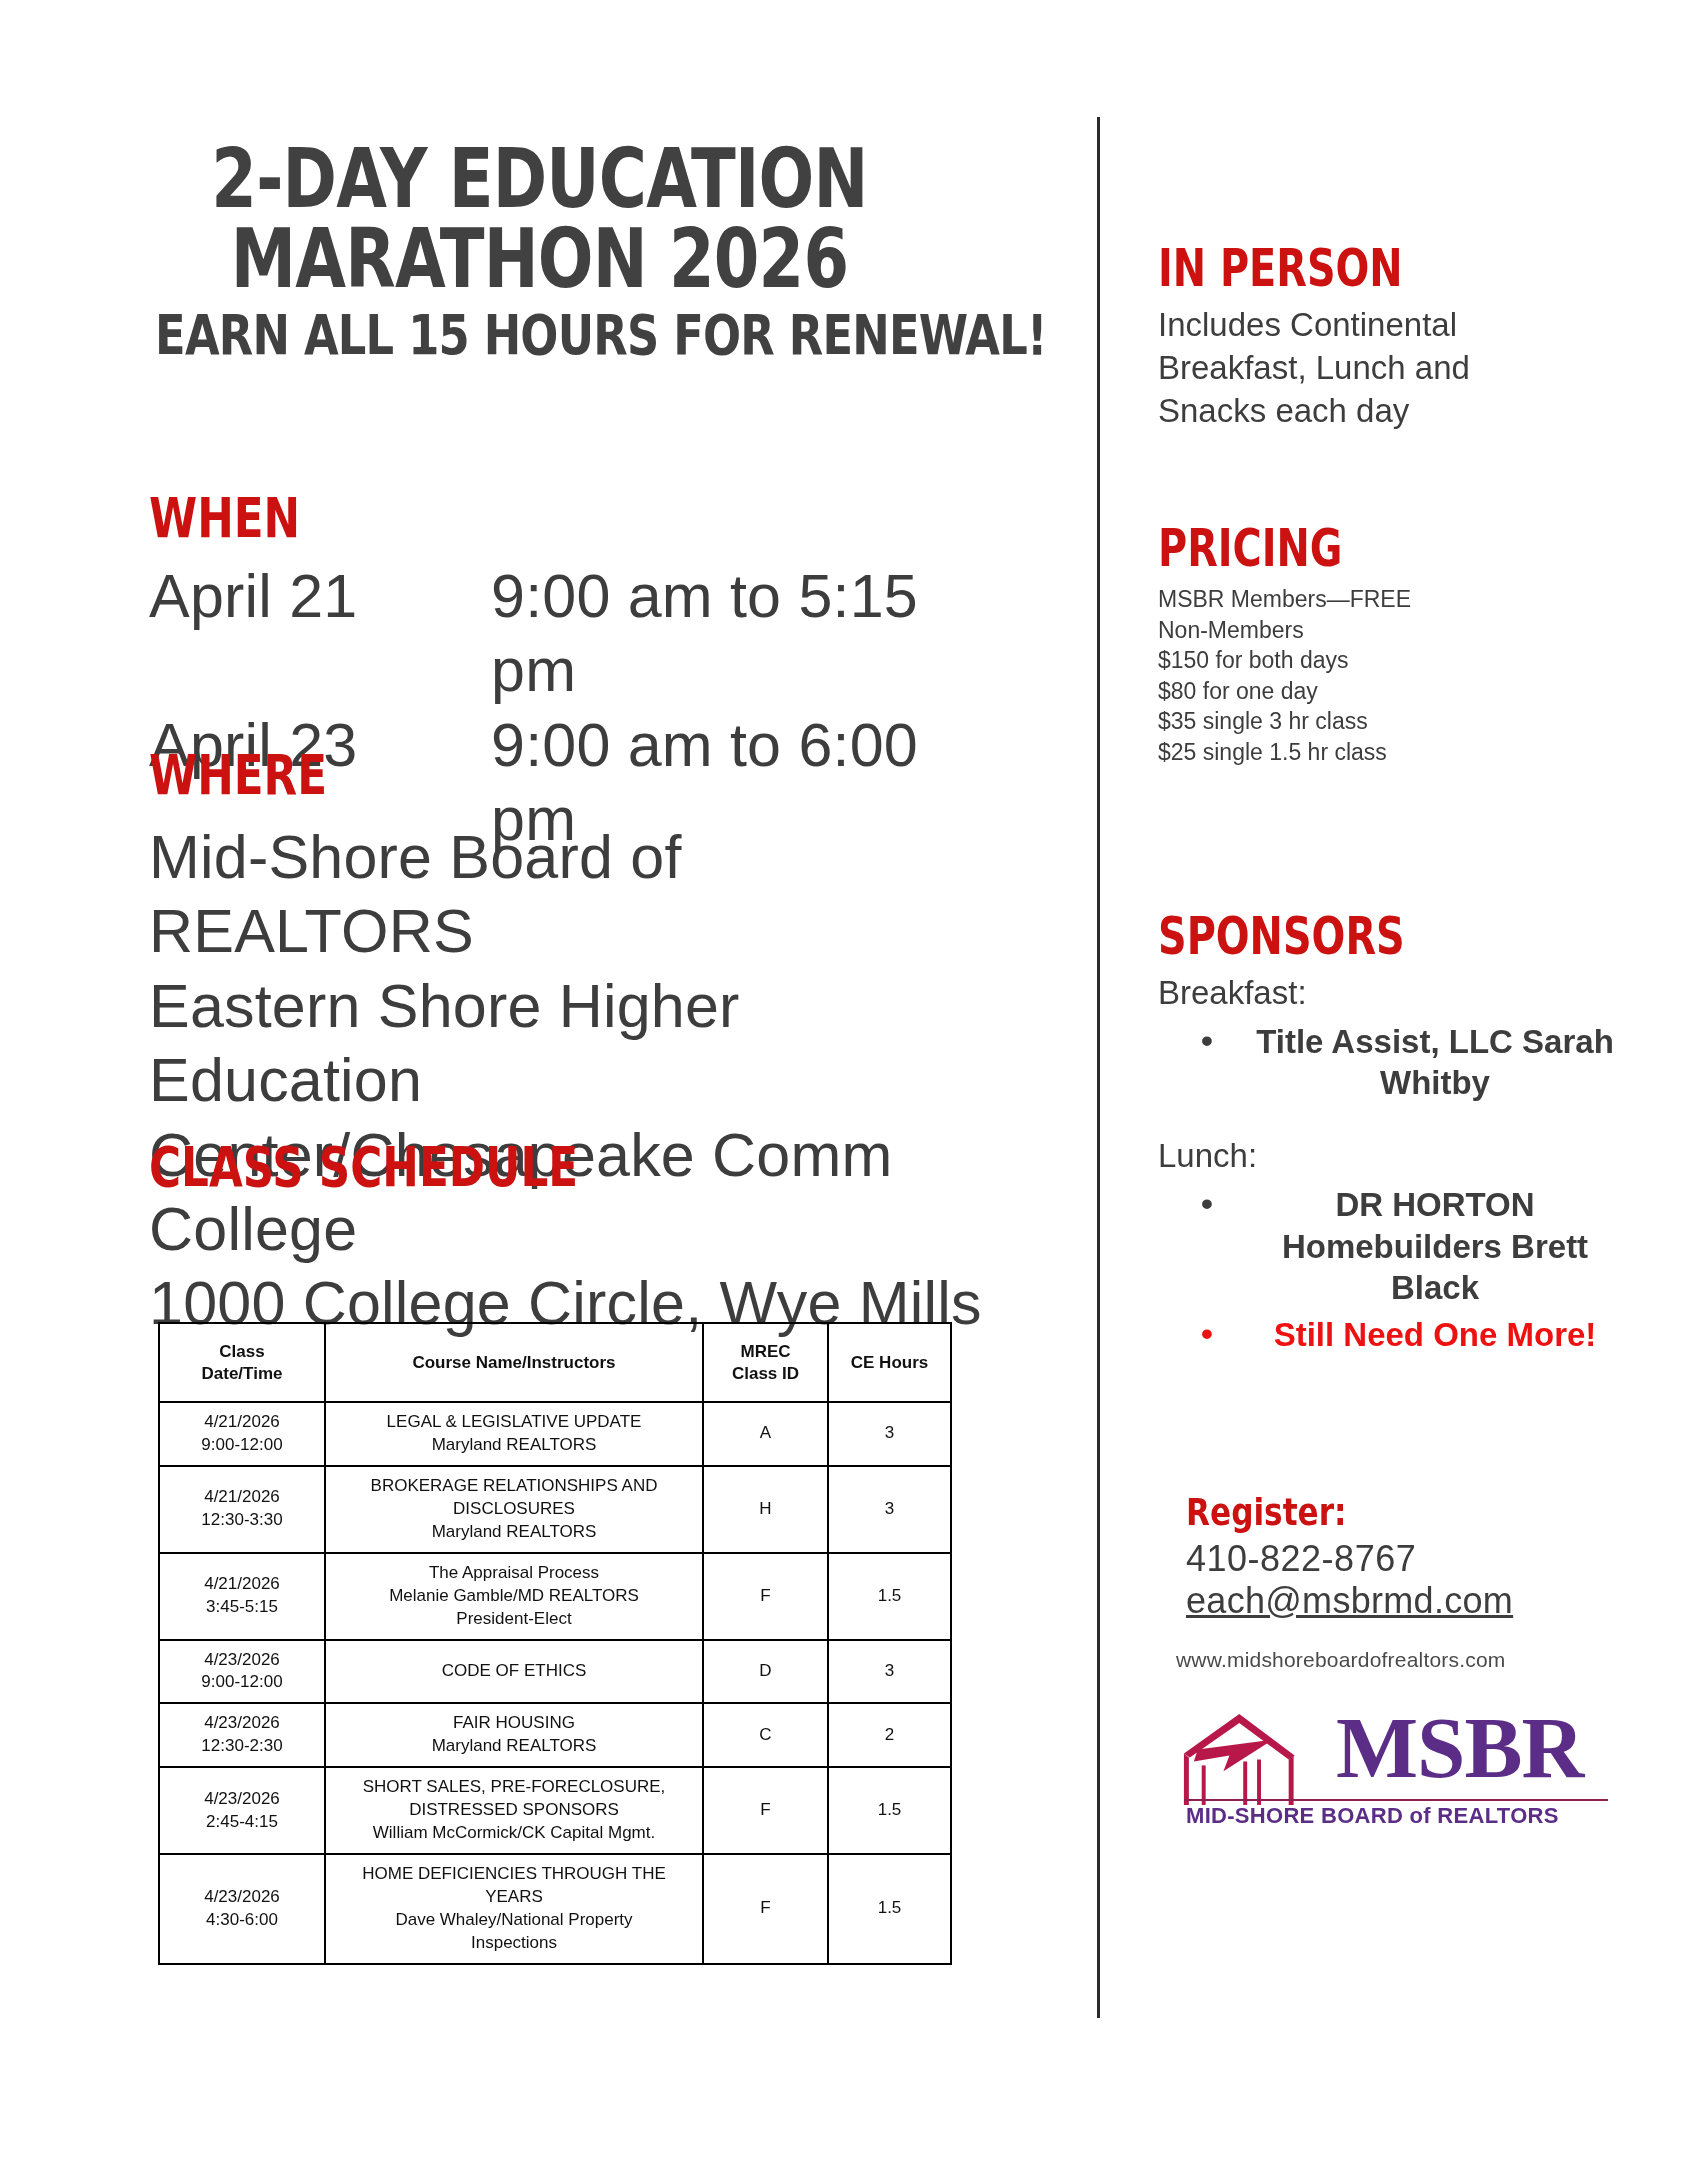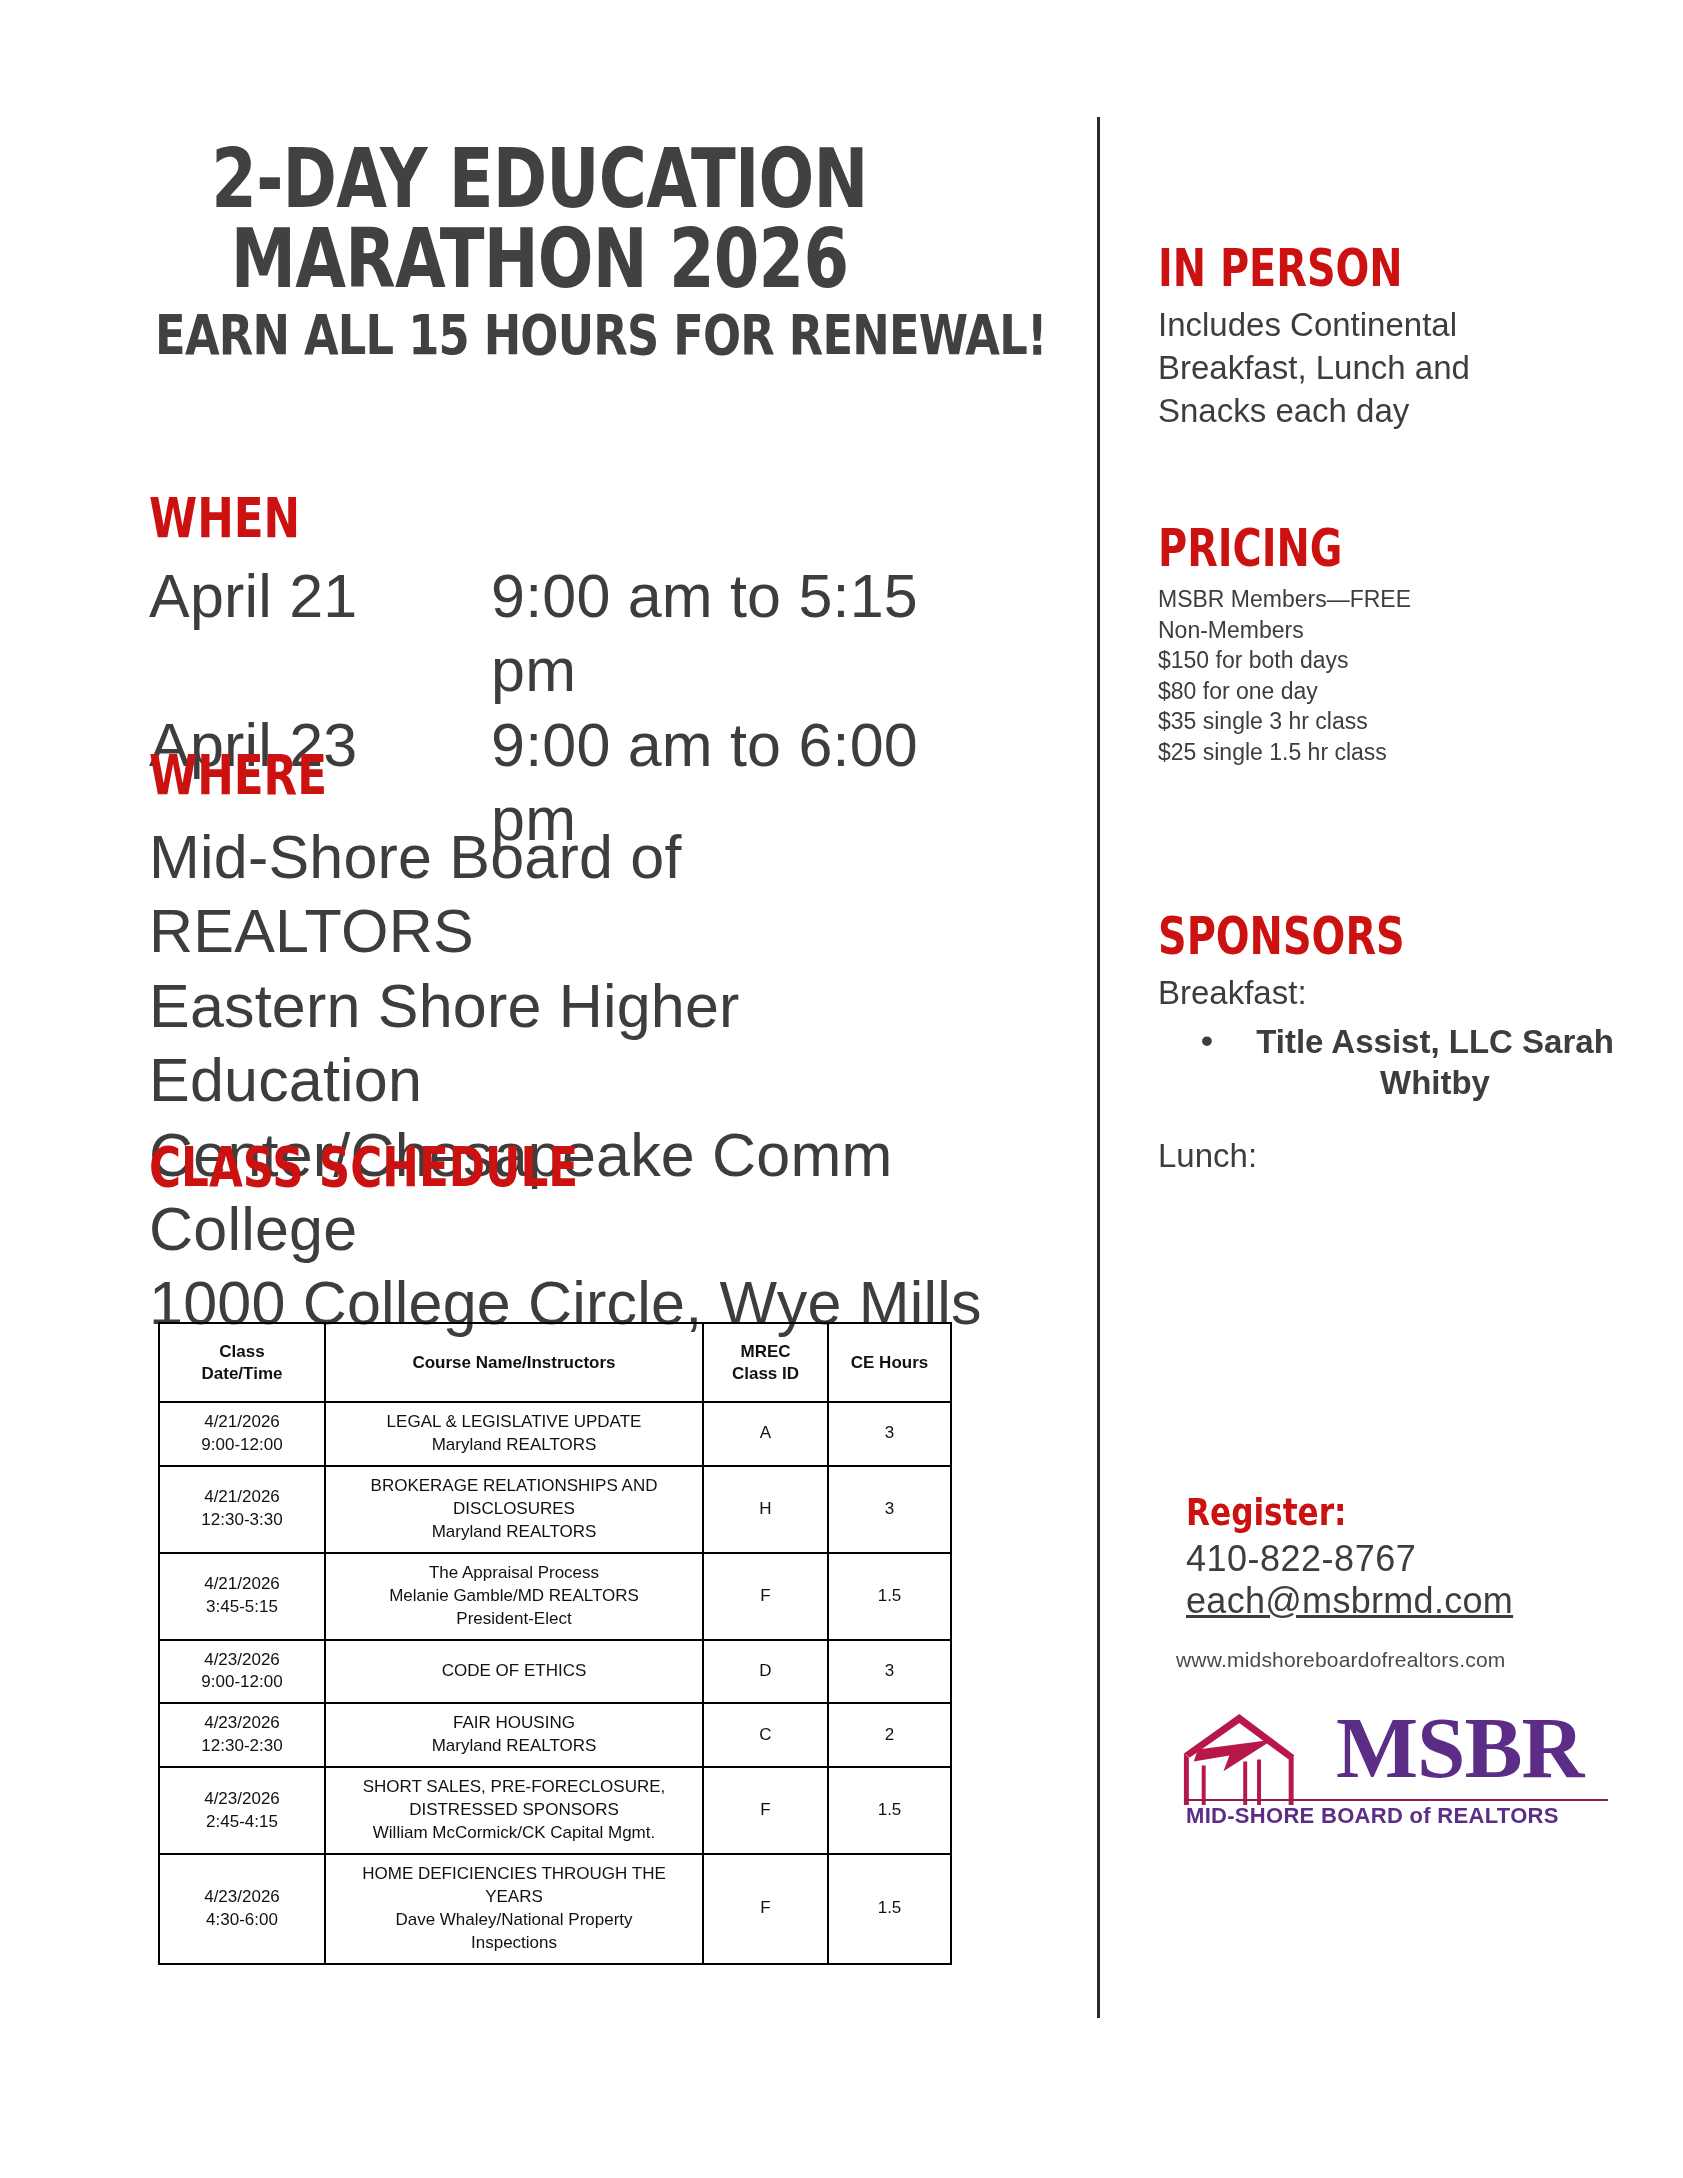--- a/index.html
+++ b/index.html
@@ -468,20 +468,24 @@
 
     <div class="sec-sponsors">
       <div class="r-head">SPONSORS</div>
       <div class="head-gap"></div>
       <div class="sponsor-label">Breakfast:</div>
       <ul class="sponsor-list">
         <li>Title Assist, LLC Sarah Whitby</li>
       </ul>
       <div style="height:26px"></div>
       <div class="sponsor-label">Lunch:</div>
+      <ul class="sponsor-list">
+        <li>DR HORTON Homebuilders Brett Black</li>
+        <li class="red">Still Need One More!</li>
+      </ul>
     </div>
 
     <div class="sec-register">
       <div class="reg-head">Register:</div>
       <div class="reg-phone">410-822-8767</div>
       <div class="reg-email">each@msbrmd.com</div>
     </div>
 
     <div class="sec-web">
       <div class="web-line">www.midshoreboardofrealtors.com</div>

